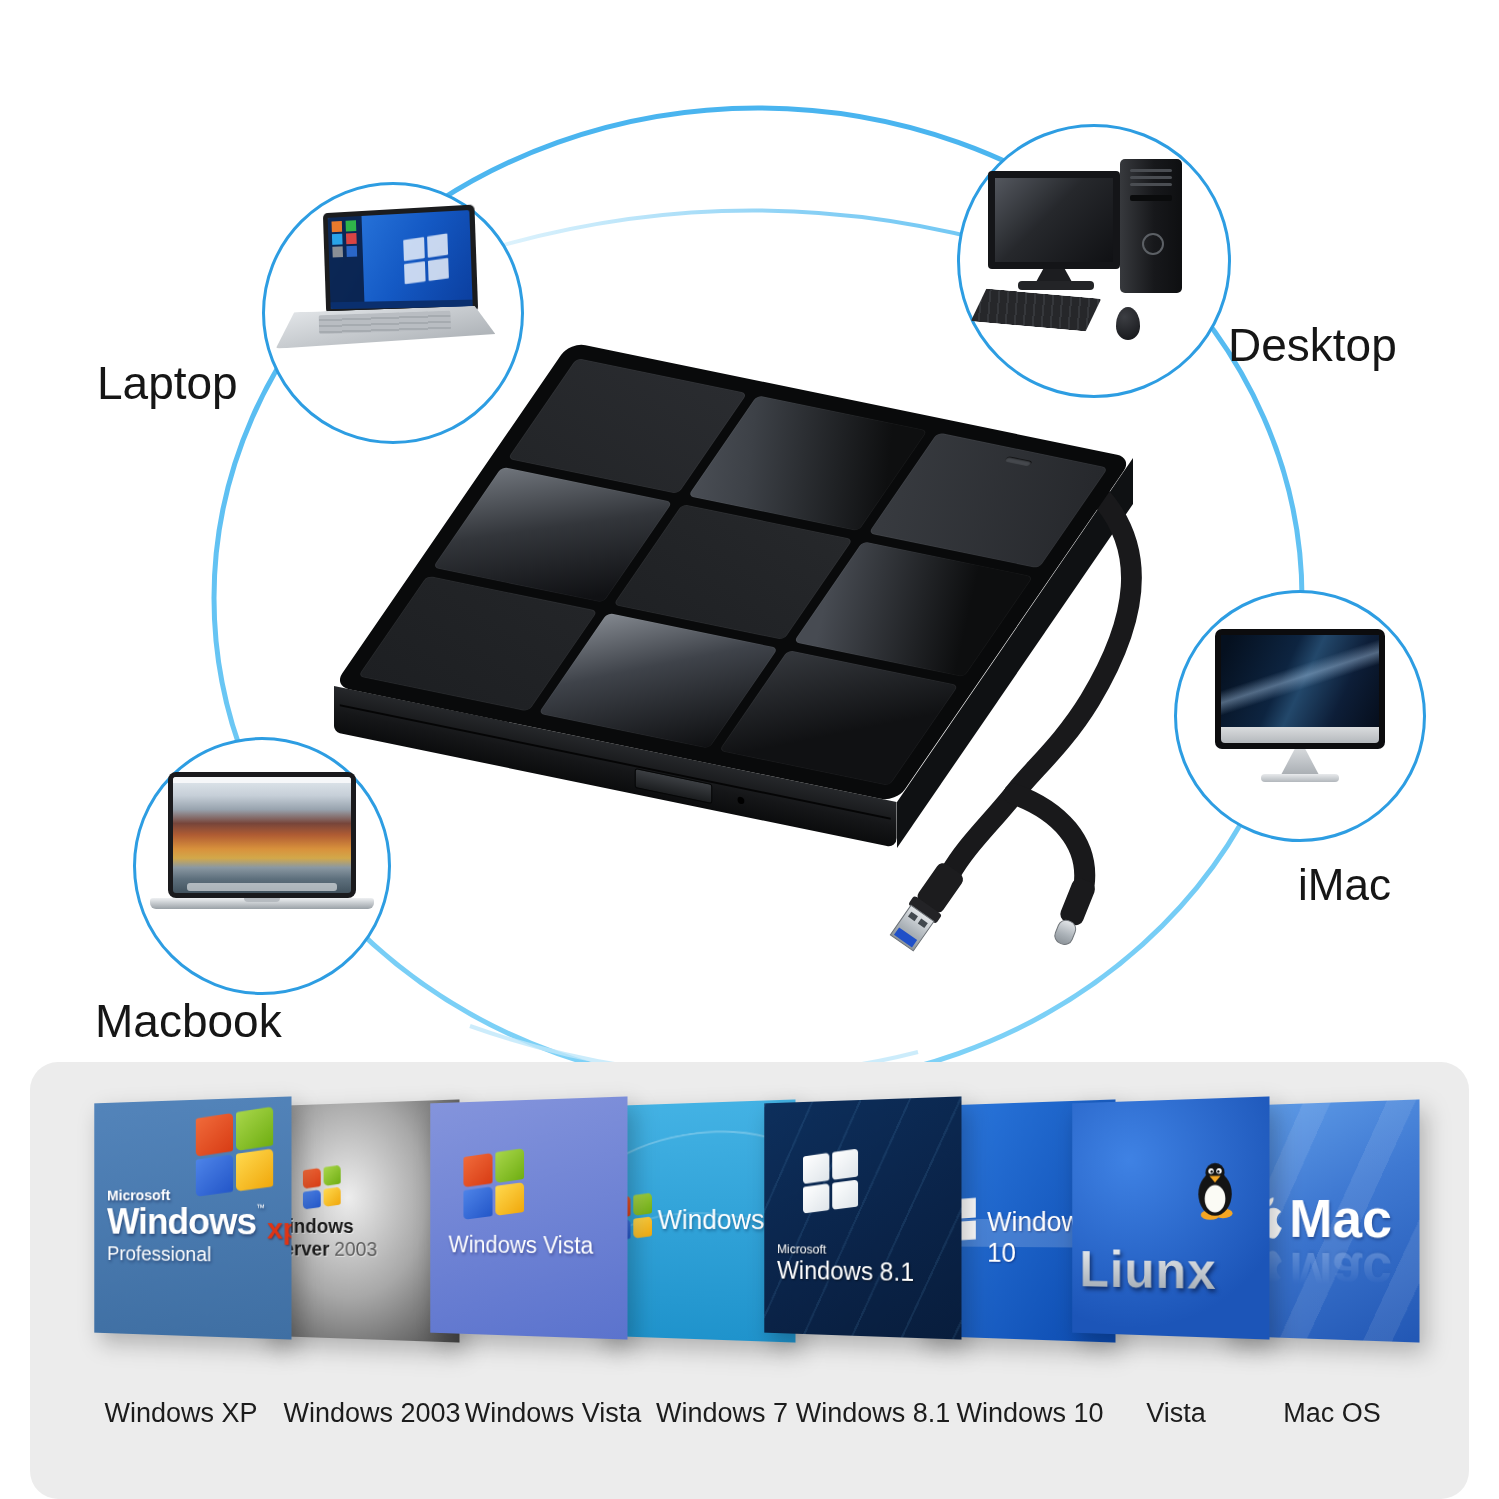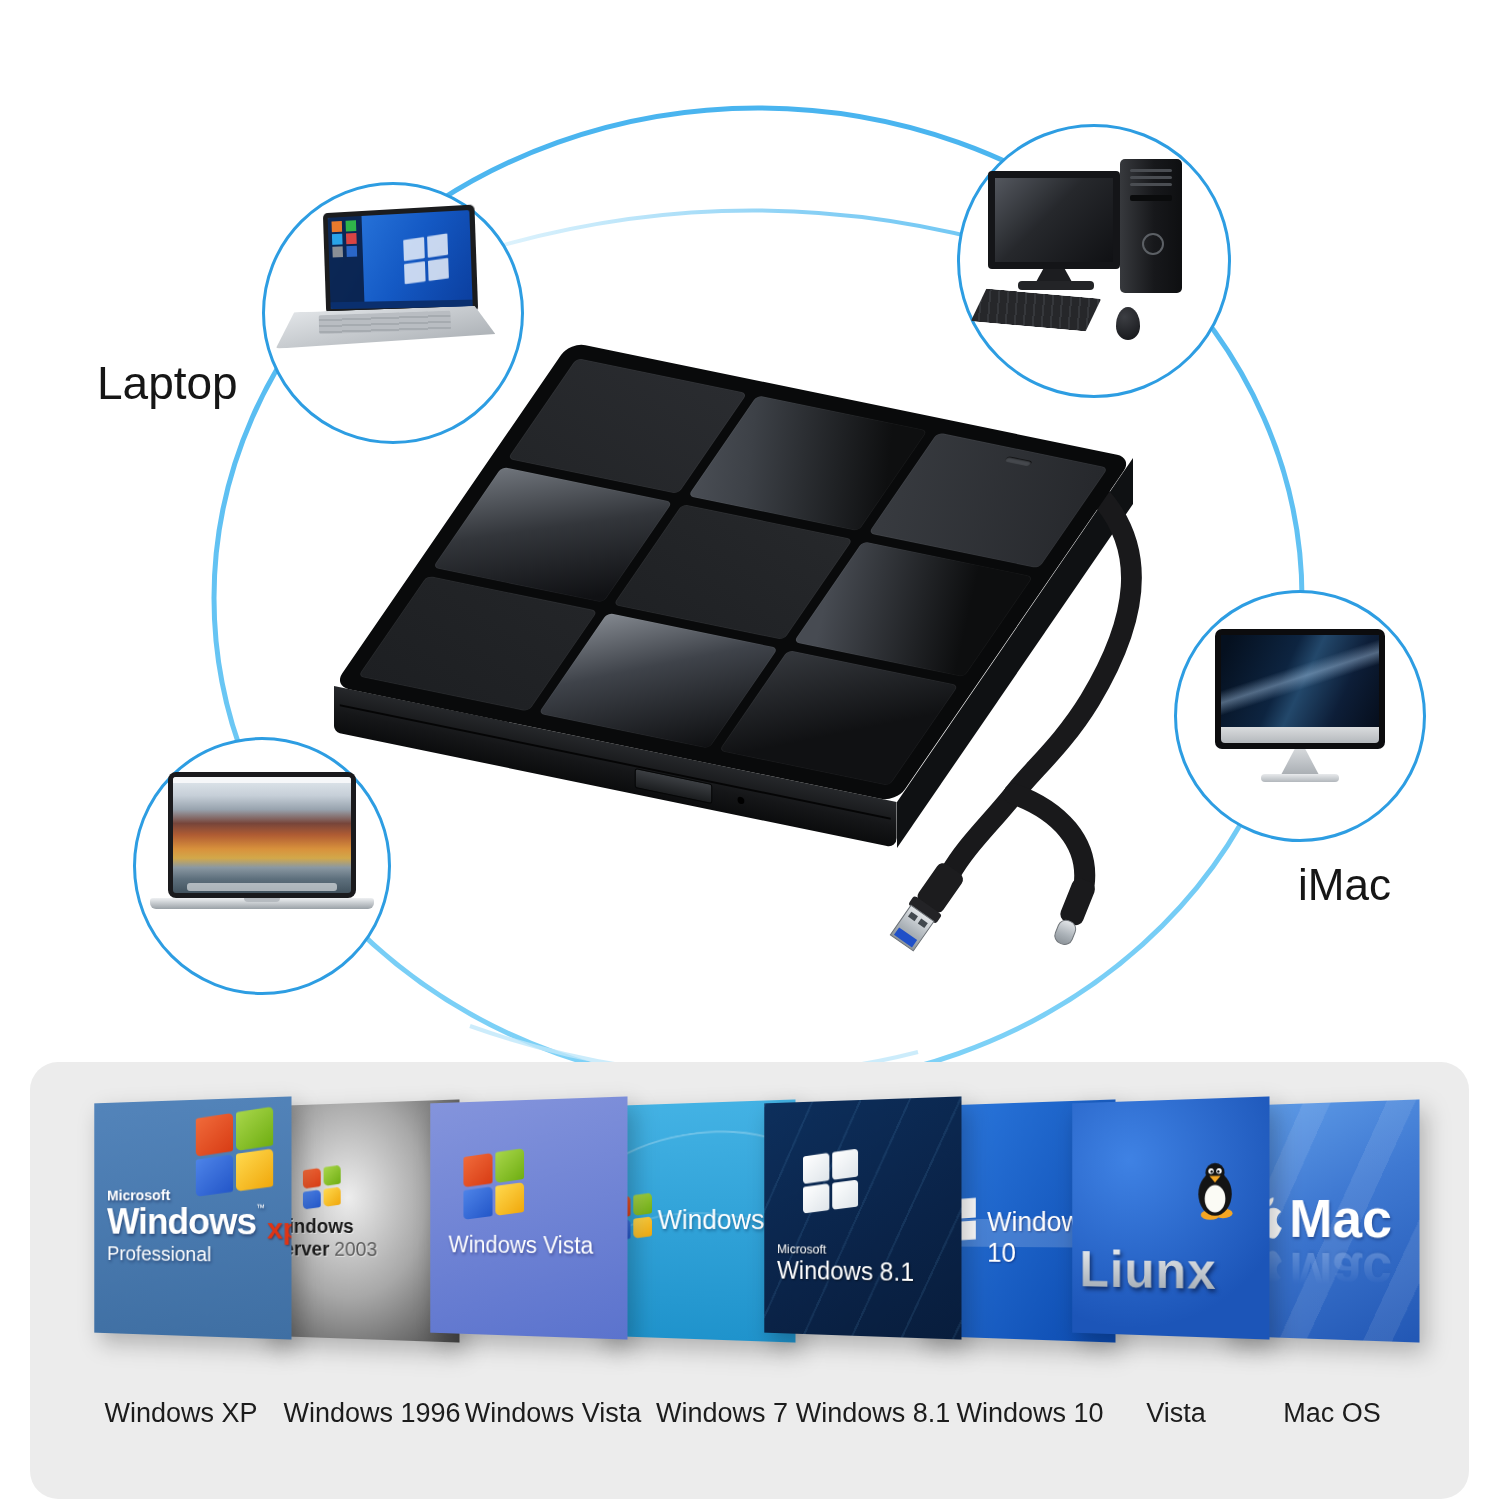--- a/index.html
+++ b/index.html
@@ -257,20 +257,21 @@
       <div class="pc-logo"></div>
     </div>
     <div class="pc-monitor">
       <div class="pc-scr"></div>
     </div>
     <div class="pc-stand"></div>
     <div class="pc-base"></div>
     <div class="pc-kb"></div>
     <div class="pc-mouse"></div>
   </div>
+  <div id="l-desktop" class="dev-label">Desktop</div>
 
   <div id="c-imac" class="dev-circle">
     <div class="im-panel">
       <div class="im-scr">
         <div class="im-streak"></div>
       </div>
       <div class="im-chin"></div>
     </div>
     <div class="im-stand"></div>
     <div class="im-foot"></div>
@@ -281,20 +282,21 @@
     <div class="mb-screen">
       <div class="mb-scr">
         <div class="mb-menubar"></div>
         <div class="mb-dock"></div>
       </div>
     </div>
     <div class="mb-base">
       <div class="mb-notch"></div>
     </div>
   </div>
+  <div id="l-macbook" class="dev-label">Macbook</div>
 
   <svg id="cable-svg" width="1499" height="1499" viewBox="0 0 1499 1499">
     <defs>
       <linearGradient id="silver" x1="0" y1="0" x2="0" y2="1">
         <stop offset="0" stop-color="#e2e5e8"></stop>
           <stop offset="0.6" stop-color="#aab1b7"></stop>
           <stop offset="1" stop-color="#8d949a"></stop>
       </linearGradient>
     </defs>
 
@@ -439,21 +441,21 @@
     </div>
     <div class="mac-row mac-reflect">
       <svg width="42" height="50" viewBox="0 0 24 28">
         <path fill="#ffffff" d="M18.7 15.1c0-3 2.5-4.5 2.6-4.6-1.4-2-3.6-2.3-4.4-2.3-1.9-.2-3.6 1.1-4.5 1.1-.9 0-2.4-1.1-3.9-1.1-2 0-3.9 1.2-4.9 3-2.1 3.6-.5 9 1.5 11.9 1 1.4 2.2 3 3.7 2.9 1.5-.1 2-1 3.8-1s2.3 1 3.9.9c1.6 0 2.6-1.4 3.6-2.9 1.1-1.7 1.6-3.3 1.6-3.4-.1 0-3-1.2-3-4.5zM15.6 6c.8-1 1.4-2.4 1.2-3.8-1.2.1-2.7.8-3.5 1.8-.8.9-1.5 2.3-1.3 3.7 1.4.1 2.8-.7 3.6-1.7z"></path>
       </svg>
       <span class="mac-name">Mac</span>
     </div>
   </div>
 
   <div id="ol1" class="os-label">Windows XP</div>
-  <div id="ol2" class="os-label">Windows 1996</div>
+  <div id="ol2" class="os-label">Windows 2003</div>
   <div id="ol3" class="os-label">Windows Vista</div>
   <div id="ol4" class="os-label">Windows 7</div>
   <div id="ol5" class="os-label">Windows 8.1</div>
   <div id="ol6" class="os-label">Windows 10</div>
   <div id="ol7" class="os-label">Vista</div>
   <div id="ol8" class="os-label">Mac OS</div>
 
 </div>
 
 </body></html>

